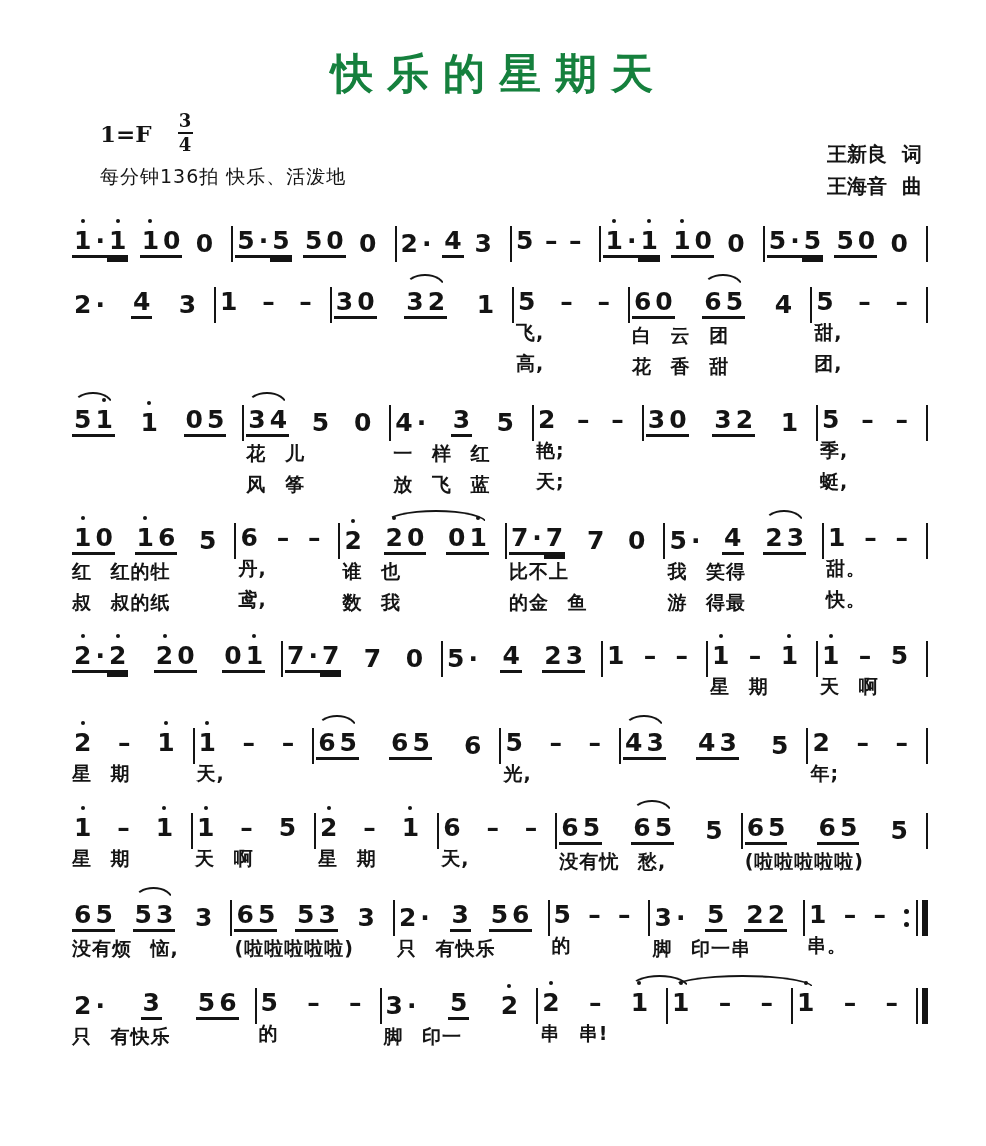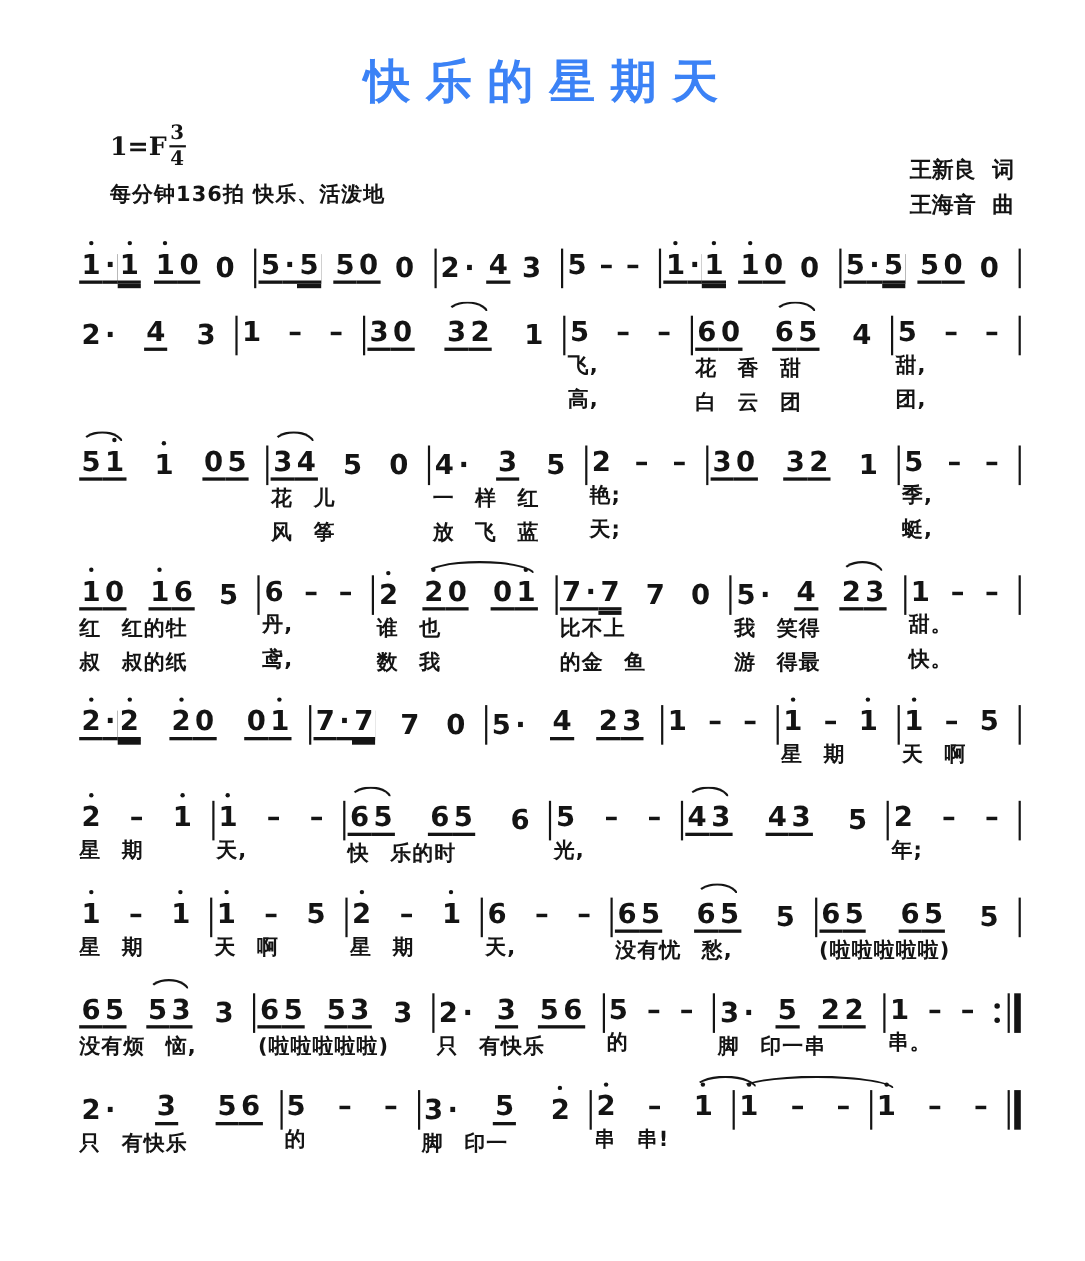--- a/index.html
+++ b/index.html
@@ -1,28 +1,28 @@
 <!DOCTYPE html>
 <html><head>
 <meta charset="utf-8">
 <style>
   html,body{margin:0;padding:0;background:#ffffff;}
   body{width:986px;height:1146px;overflow:hidden;color:#141414;
        font-family:"DejaVu Sans",sans-serif;}
   .page{box-sizing:border-box;width:986px;height:1146px;padding:20px 58px 0 70px;}
   h1.title{text-align:center;font-family:"DejaVu Serif",serif;font-weight:bold;
-       font-size:42px;letter-spacing:14px;margin:26px 0 10px 0;color:#3b82f6;}
+       font-size:42px;letter-spacing:14px;margin:26px 0 10px 0;color:#15803d;}
   .meta-row{display:flex;justify-content:space-between;align-items:flex-start;
        margin:6px 6px 10px 30px;}
-  .key-line{display:flex;align-items:center;gap:2px;font-size:23px;font-weight:bold;
+  .key-line{display:flex;align-items:center;gap:26px;font-size:23px;font-weight:bold;
        font-family:"DejaVu Serif",serif;}
   .frac{display:inline-flex;flex-direction:column;align-items:center;line-height:1;
        font-size:18px;font-weight:bold;}
   .fline{width:15px;height:2px;background:#141414;margin:2px 0;}
-  .tempo{font-size:19px;font-weight:700;margin-top:10px;letter-spacing:1px;}
+  .tempo{font-size:19px;font-weight:400;margin-top:10px;letter-spacing:1px;}
   .credits{text-align:right;font-size:20px;font-weight:600;line-height:1.6;
        word-spacing:8px;margin-top:26px;}
   
   #score{margin-top:10px;}
   .system{margin-bottom:11px;}
   .srow{display:flex;align-items:flex-start;position:relative;}
   .measure{min-width:0;}
   .notes{display:flex;justify-content:space-between;align-items:flex-end;
        padding:15px 16px 0 2px;}
   .group{display:flex;}
@@ -353,22 +353,22 @@
                 <span class="g u1">
                   <span class="gt">5</span>
                 </span>
               </div>
               <div class="group">
                 <span class="g">
                   <span class="gt">4</span>
                 </span>
               </div>
             </div>
+            <div class="lyr">白 云 团</div>
             <div class="lyr">花 香 甜</div>
-            <div class="lyr">白 云 团</div>
           </div>
           <div class="barline"></div>
           <div class="measure" style="flex-grow: 6;">
             <div class="notes">
               <div class="group">
                 <span class="g">
                   <span class="gt">5</span>
                 </span>
               </div>
               <div class="group">
@@ -936,21 +936,20 @@
                 <span class="g u1">
                   <span class="gt">5</span>
                 </span>
               </div>
               <div class="group">
                 <span class="g">
                   <span class="gt">6</span>
                 </span>
               </div>
             </div>
-            <div class="lyr">快 乐的时</div>
           </div>
           <div class="barline"></div>
           <div class="measure" style="flex-grow: 6;">
             <div class="notes">
               <div class="group">
                 <span class="g">
                   <span class="gt">5</span>
                 </span>
               </div>
               <div class="group">

